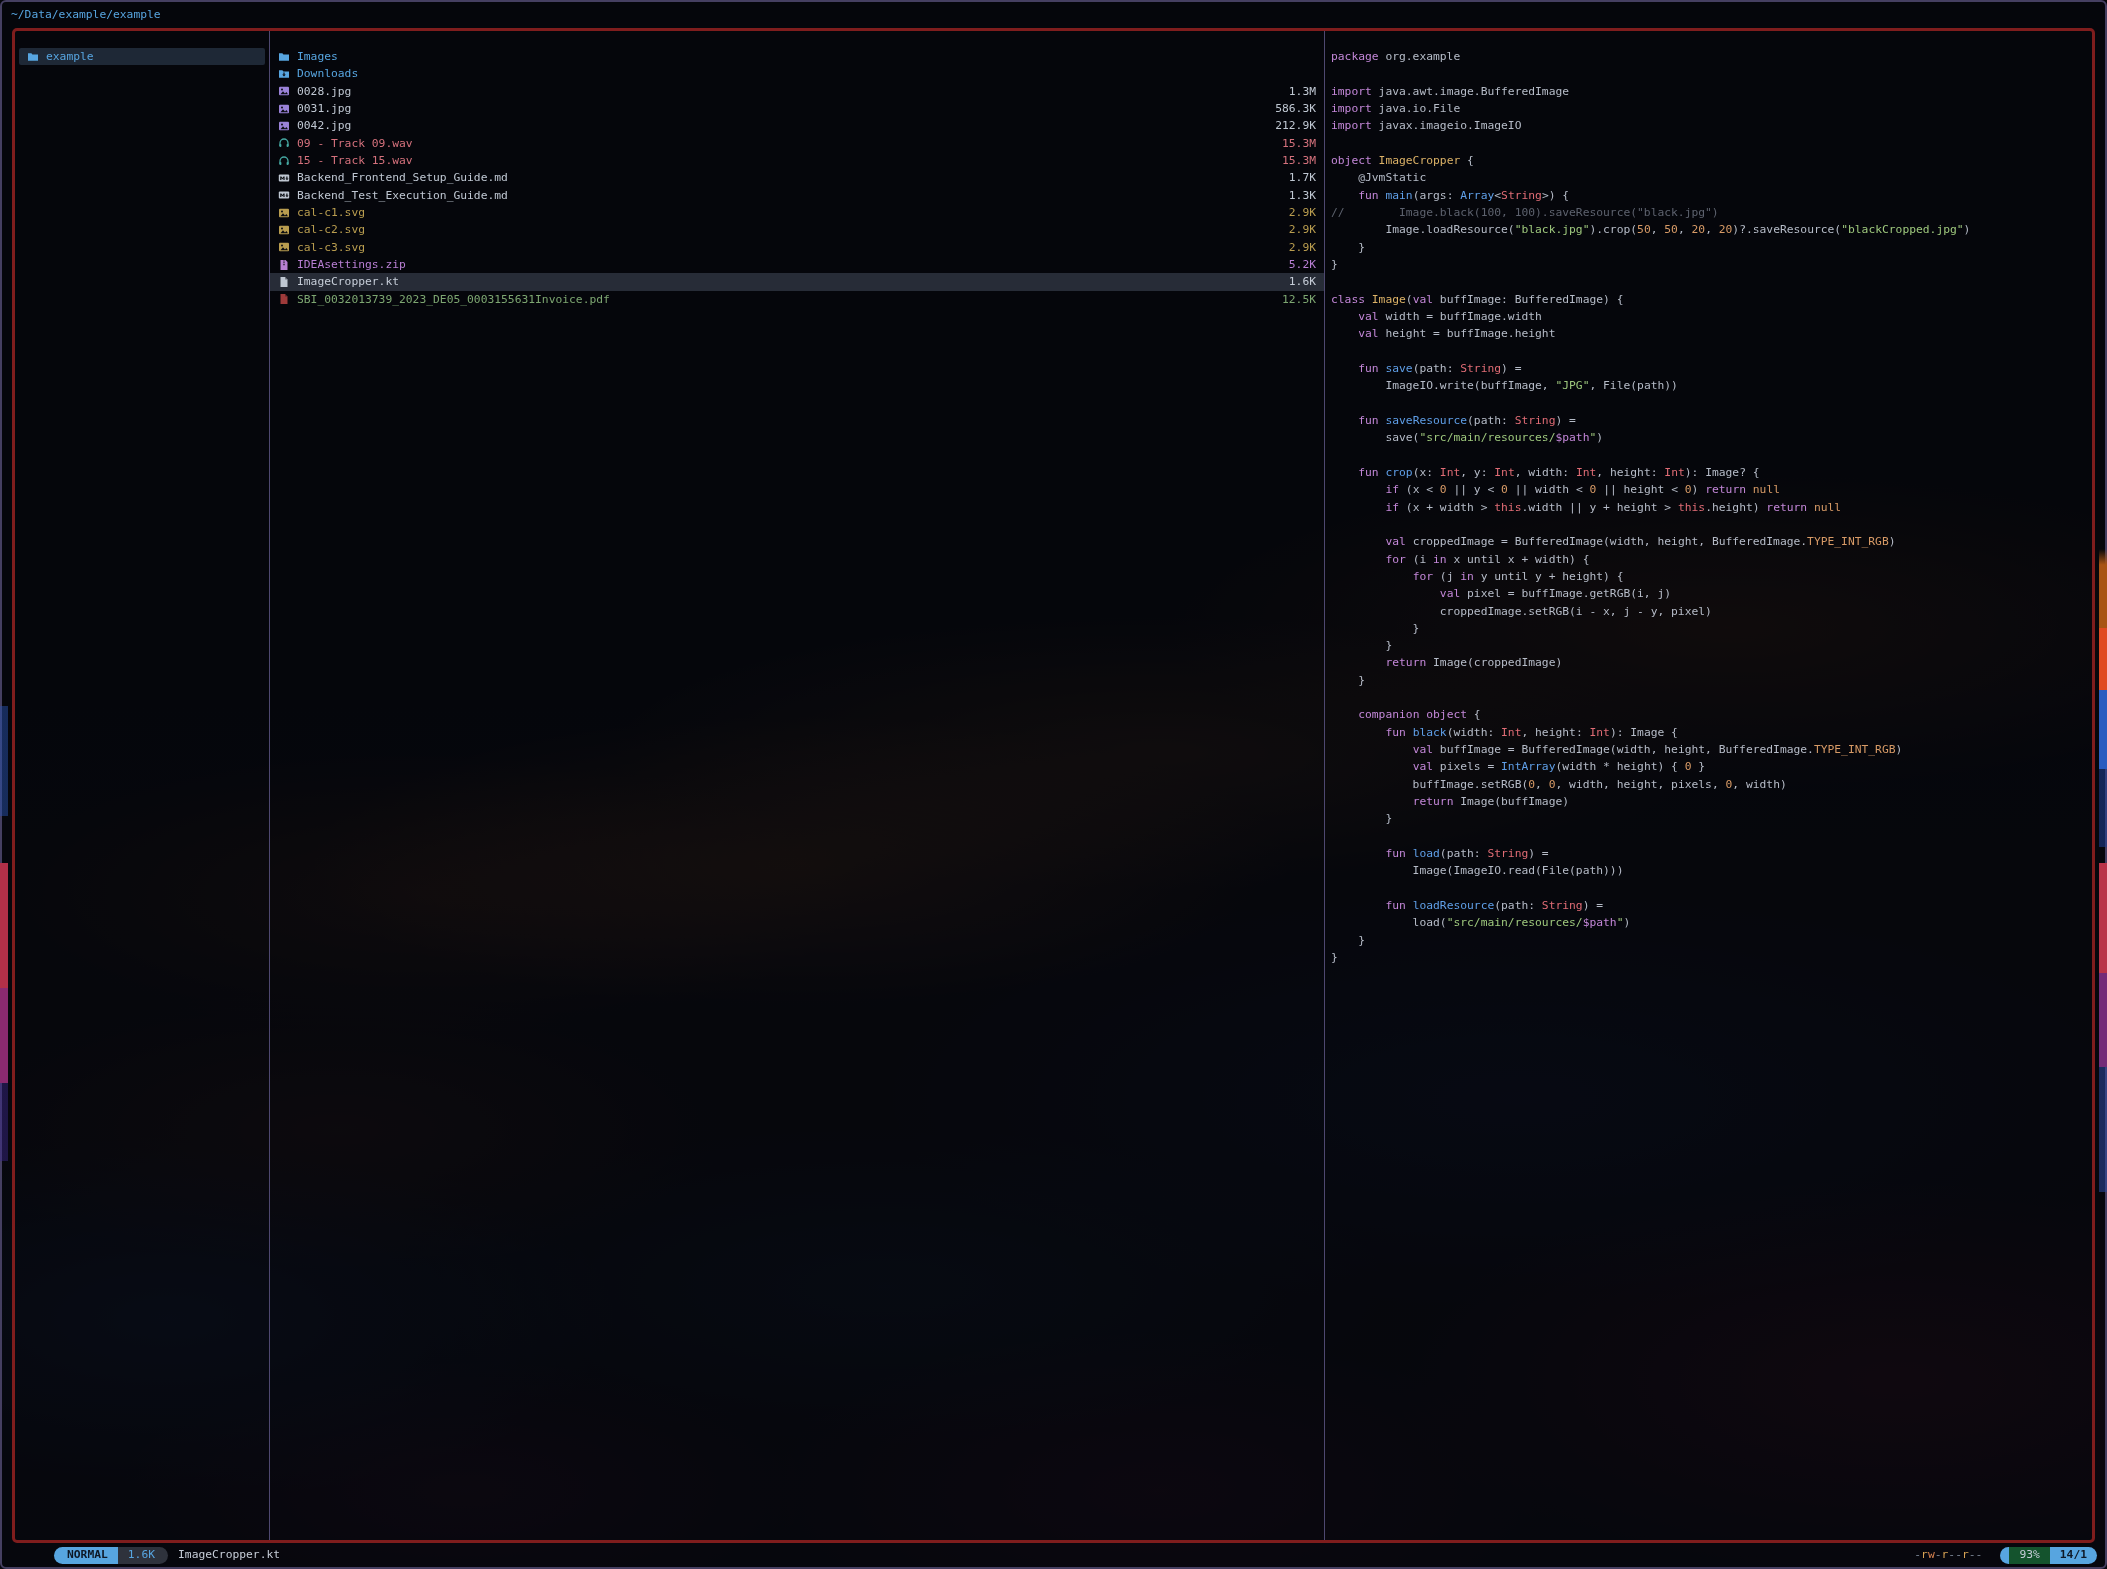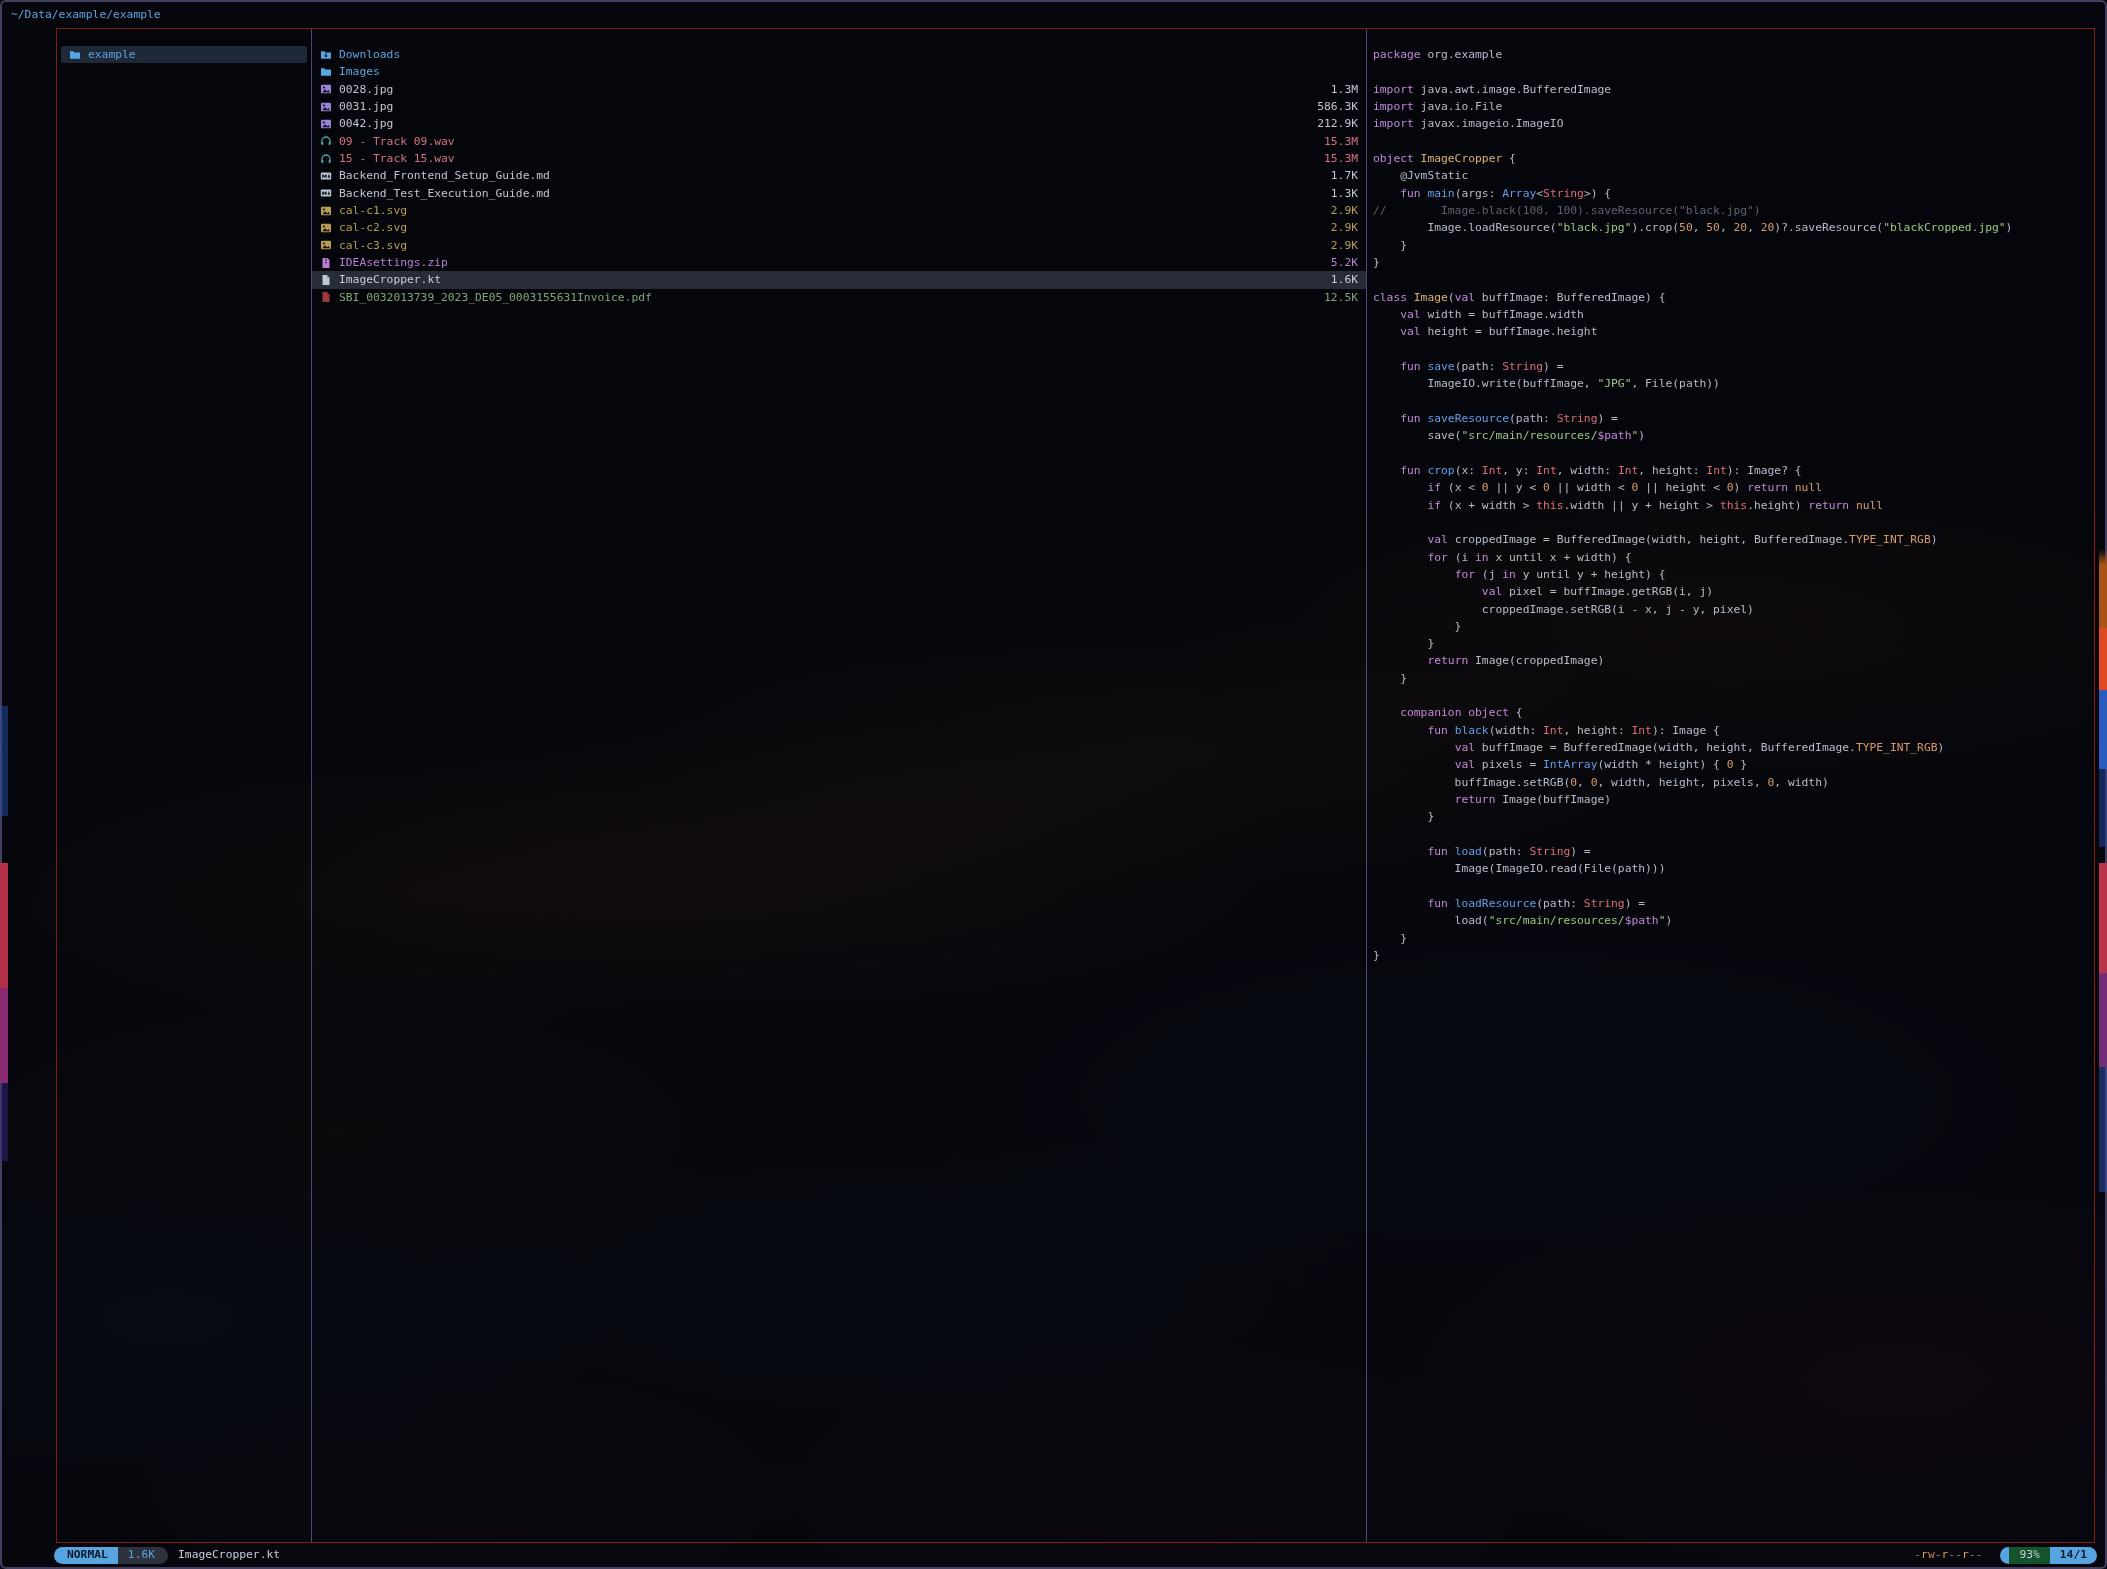--- a/index.html
+++ b/index.html
@@ -30,21 +30,21 @@
     rgba(34,64,150,.55) 49% 54%, rgba(10,10,18,.0) 54% 55%,
     #b93448 55% 62%, #742c78 62% 68%, rgba(44,74,160,.55) 68% 76%, transparent 76%);}
   .edge-strip.left{left:0;background:linear-gradient(180deg,
     transparent 0 45%, rgba(40,80,170,.5) 45% 52%, transparent 52% 55%,
     #b23048 55% 63%, #8a2a70 63% 69%, rgba(60,40,140,.45) 69% 74%, transparent 74%);}
   
   .frame{position:absolute;inset:0;z-index:2;border:2px solid #453f61;border-radius:6px;
     background:rgba(5,7,12,.78);box-sizing:border-box;}
   .titlebar{position:absolute;left:9px;top:4px;height:17px;color:#57a5e0;}
   .panes{position:absolute;left:10px;right:10px;top:26px;bottom:24px;
-    border:1px solid #7f1d1d;border-radius:0;display:flex;box-sizing:border-box;margin-left:44px;}
+    border:3px solid #7f1d1d;border-radius:5px;display:flex;box-sizing:border-box;}
   .pane{box-sizing:border-box;padding-top:17px;overflow:hidden;}
   .pane.parent{width:255px;border-right:1px solid #4e4870;padding-left:4px;padding-right:4px;}
   .pane.current{width:1055px;border-right:1px solid #4e4870;}
   .pane.preview{flex:1;padding-left:6px;}
   
   .row{height:17.33px;display:flex;align-items:center;padding:0 8px;white-space:nowrap;}
   .pane.parent .row{border-radius:2px;}
   .row.selected{background:#272c37;}
   .pane.parent .row.selected{background:#1e2836;}
   .row .ficon{width:12px;height:12px;margin-right:7px;flex:0 0 auto;display:inline-block;}
@@ -89,29 +89,29 @@
           <span class="ficon c-blue"><svg width="12" height="12" viewBox="0 0 12 12">
               <path fill="currentColor" d="M1 2.2h3.4l1 1.3H11v6.3H1z"></path>
             </svg></span>
           <span class="fname c-blue">example</span>
         </div>
       </div>
     <div class="pane current" id="current-pane">
         <div class="row">
           <span class="ficon c-blue"><svg width="12" height="12" viewBox="0 0 12 12">
               <path fill="currentColor" d="M1 2.2h3.4l1 1.3H11v6.3H1z"></path>
-              <path fill="#0b0d12" d="M5.4 4.5h1.2v2h1.2L6 8.4 4.2 6.5h1.2z"></path>
-            </svg></span>
-          <span class="fname c-blue">Downloads</span>
+            </svg></span>
+          <span class="fname c-blue">Images</span>
         </div>
         <div class="row">
           <span class="ficon c-blue"><svg width="12" height="12" viewBox="0 0 12 12">
               <path fill="currentColor" d="M1 2.2h3.4l1 1.3H11v6.3H1z"></path>
-            </svg></span>
-          <span class="fname c-blue">Images</span>
+              <path fill="#0b0d12" d="M5.4 4.5h1.2v2h1.2L6 8.4 4.2 6.5h1.2z"></path>
+            </svg></span>
+          <span class="fname c-blue">Downloads</span>
         </div>
         <div class="row">
           <span class="ficon c-purple"><svg width="12" height="12" viewBox="0 0 12 12">
               <rect x="1" y="1.8" width="10" height="8.4" rx="1" fill="currentColor"></rect>
               <circle cx="4" cy="4.6" r="1" fill="#0b0d12"></circle>
               <path d="M2.4 9.2l2.6-3 2 2.2 1.4-1.4 1.6 2.2z" fill="#0b0d12"></path>
             </svg></span>
           <span class="fname c-white">0028.jpg</span>
           <span class="fsize c-white">1.3M</span>
         </div>

